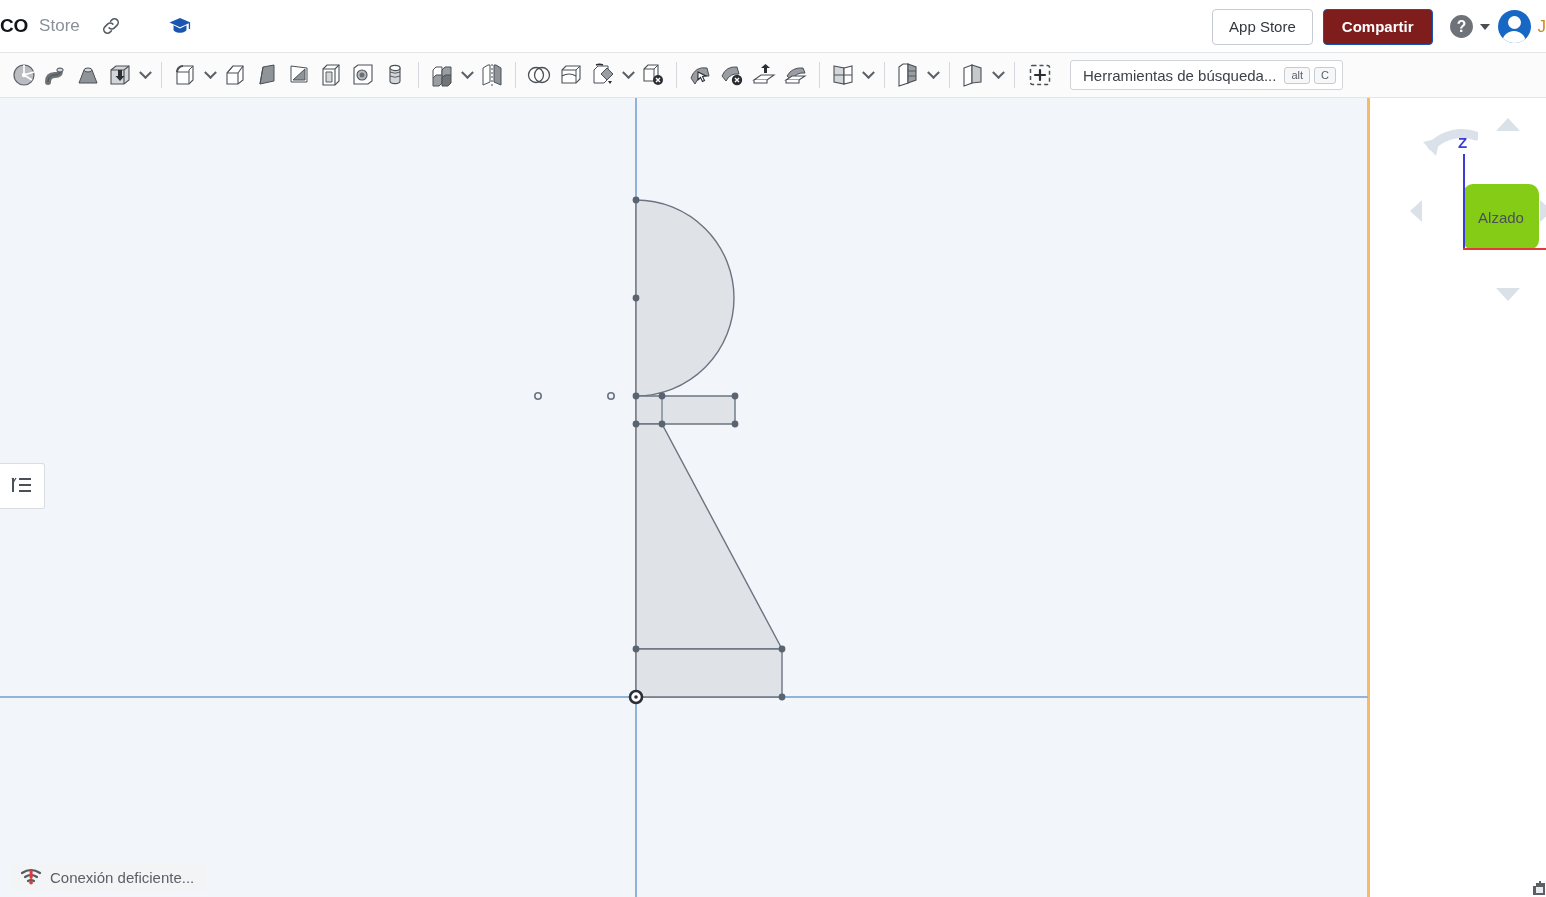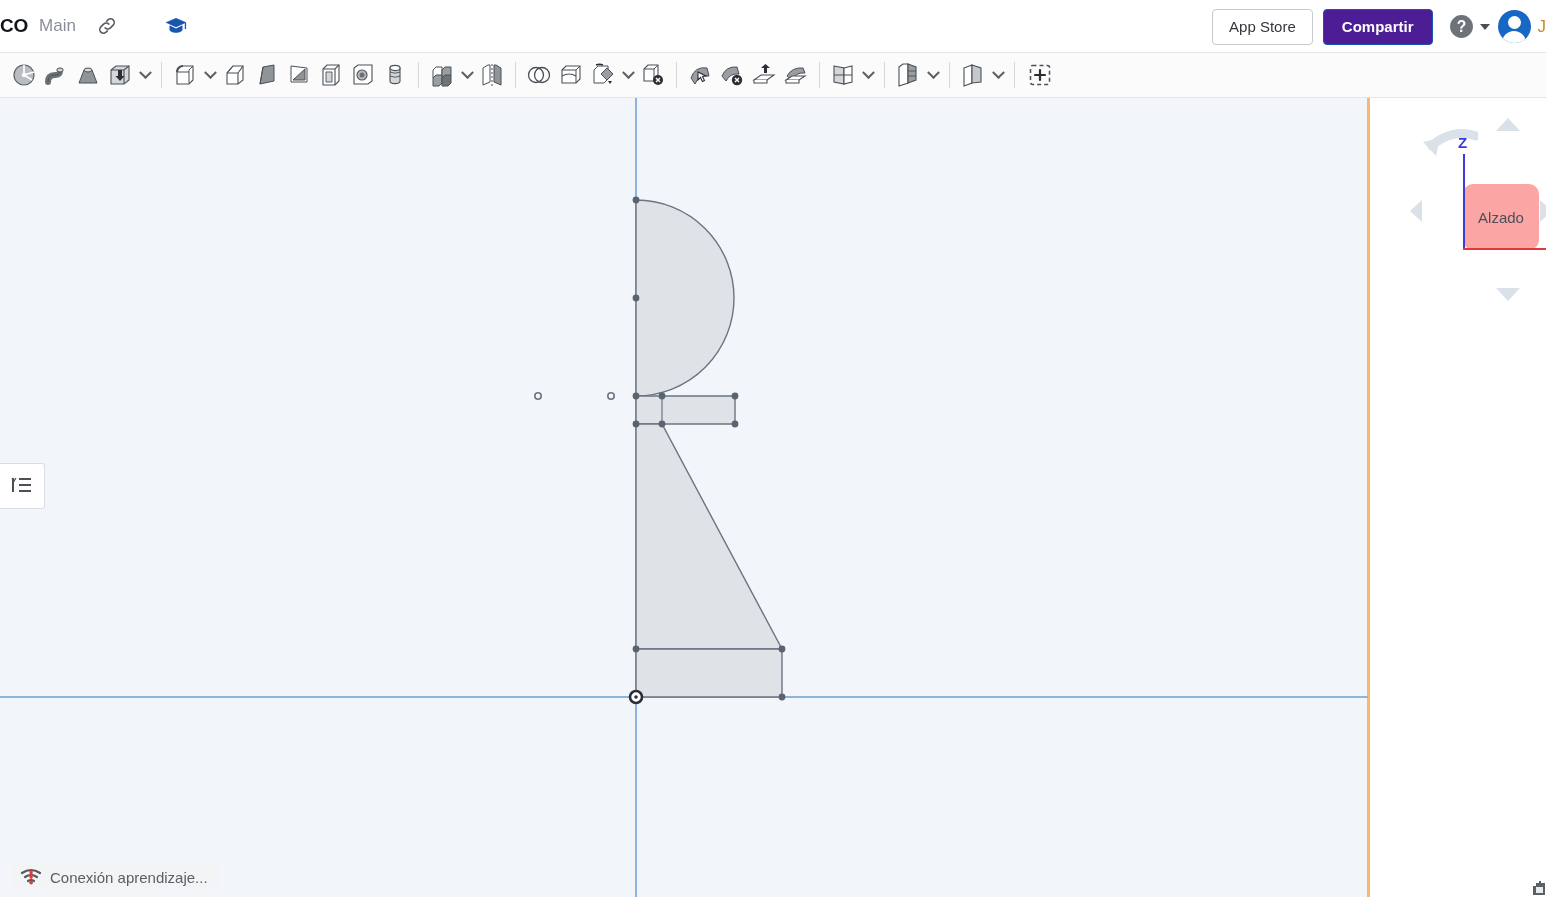--- a/index.html
+++ b/index.html
@@ -34,21 +34,21 @@
   }
   .tb-btn {
     height: 36px; padding: 0 16px;
     border: 1px solid #c6cad1; border-radius: 4px;
     background: #ffffff; color: #33373c;
     font-size: 15px; font-family: "Liberation Sans", sans-serif;
     display: flex; align-items: center; cursor: pointer;
     margin-right: 10px; white-space: nowrap;
   }
   .tb-btn.primary {
-    background: #4c1d95; border-color: #1a56b0; color: #ffffff;
+    background: #7f1d1d; border-color: #1a56b0; color: #ffffff;
     font-weight: 700; padding: 0 18px;
   }
   .help-wrap { display: flex; align-items: center; margin-left: 6px; margin-right: 8px; cursor: pointer; }
   .caret-sm {
     width: 0; height: 0; margin-left: 6px;
     border-left: 5px solid transparent; border-right: 5px solid transparent;
     border-top: 6px solid #4a4f55;
   }
   .avatar {
     width: 33px; height: 33px; border-radius: 50%;
@@ -137,21 +137,21 @@
     border-radius: 0 3px 3px 0;
     display: flex; align-items: center; justify-content: center; cursor: pointer;
   }
 
   
   .viewcube {
     position: absolute; left: 1400px; top: 8px; width: 146px; height: 205px;
   }
   .vc-face {
     position: absolute; left: 63px; top: 78px; width: 76px; height: 66px;
-    border-radius: 10px; background: #fca5a5;
+    border-radius: 10px; background: #84cc16;
     display: flex; align-items: center; justify-content: center;
   }
   .vc-face span { font-size: 15px; color: #4b5056; }
   .vc-zaxis {
     position: absolute; left: 63px; top: 48px; width: 2px; height: 96px; background: #3b3bd8;
   }
   .vc-zlabel {
     position: absolute; left: 58px; top: 28px; font-size: 15px; font-weight: 700; color: #3b3bd8;
   }
   .vc-xaxis {
@@ -192,21 +192,21 @@
     position: absolute; right: 0px; bottom: 0px; width: 22px; height: 18px;
   }
 </style>
 </head>
 <body>
 
 <div id="app">
 
   <div class="topbar">
     <div class="doc-title">CO</div>
-    <div class="ws-name">Main</div>
+    <div class="ws-name">Store</div>
 
     <div class="link-icon">
       <svg width="22" height="22" viewBox="0 0 24 24" fill="none" stroke="#555a60" stroke-width="1.7" stroke-linecap="round">
         <path d="M10 14a4 4 0 0 0 5.7 0l3-3a4 4 0 0 0-5.7-5.7L11.5 6.8"></path>
         <path d="M14 10a4 4 0 0 0-5.7 0l-3 3a4 4 0 0 0 5.7 5.7l1.5-1.5"></path>
       </svg>
     </div>
 
     <div class="cap-icon">
       <svg width="24" height="20" viewBox="0 0 24 20" fill="#1a56b0">
@@ -450,20 +450,25 @@
 
     <div class="tsep"></div>
 
     <div class="tool wide">
       <svg width="26" height="26" viewBox="0 0 26 26">
         <rect x="3.5" y="3.5" width="19" height="19" rx="2" fill="none" stroke="#4b5056" stroke-width="1.5" stroke-dasharray="4 3"></rect>
         <path d="M13 8 v10 M8 13 h10" stroke="#2b2f34" stroke-width="2.2" stroke-linecap="round"></path>
       </svg>
     </div>
 
+    <div class="searchbox">
+      <span class="txt">Herramientas de búsqueda...</span>
+      <span class="kbd">alt</span>
+      <span class="kbd">C</span>
+    </div>
   </div>
 
   <div class="graphics">
     <div class="sketch-plane"></div>
     <div class="plane-edge"></div>
     <div class="axis-v"></div>
     <div class="axis-h"></div>
 
     <svg class="sketch" viewBox="0 0 1368 799">
 
@@ -533,21 +538,21 @@
     </div>
 
     <div class="status-pill">
       <svg width="22" height="18" viewBox="0 0 22 18">
         <path d="M2 5 q9 -6 18 0" stroke="#55595f" stroke-width="2.2" fill="none" stroke-linecap="round"></path>
         <path d="M5 9 q6 -4 12 0" stroke="#55595f" stroke-width="2.2" fill="none" stroke-linecap="round"></path>
         <path d="M8 13 q3 -2 6 0" stroke="#55595f" stroke-width="2.2" fill="none" stroke-linecap="round"></path>
         <rect x="9.6" y="2" width="3" height="9" rx="1.4" fill="#e03a3a"></rect>
         <circle cx="11.1" cy="14.5" r="1.9" fill="#e03a3a"></circle>
       </svg>
-      <span class="label">Conexión aprendizaje...</span>
+      <span class="label">Conexión deficiente...</span>
     </div>
 
     <svg class="corner-icon" viewBox="0 0 22 18">
       <path d="M12 4 h9 v12 h-12 v-9 h3z" fill="#5b6066"></path>
       <rect x="12" y="8" width="7" height="6" fill="#e9ebee"></rect>
       <path d="M15 2 v3 h2 v-3z" fill="#5b6066"></path>
     </svg>
   </div>
 
 </div>

